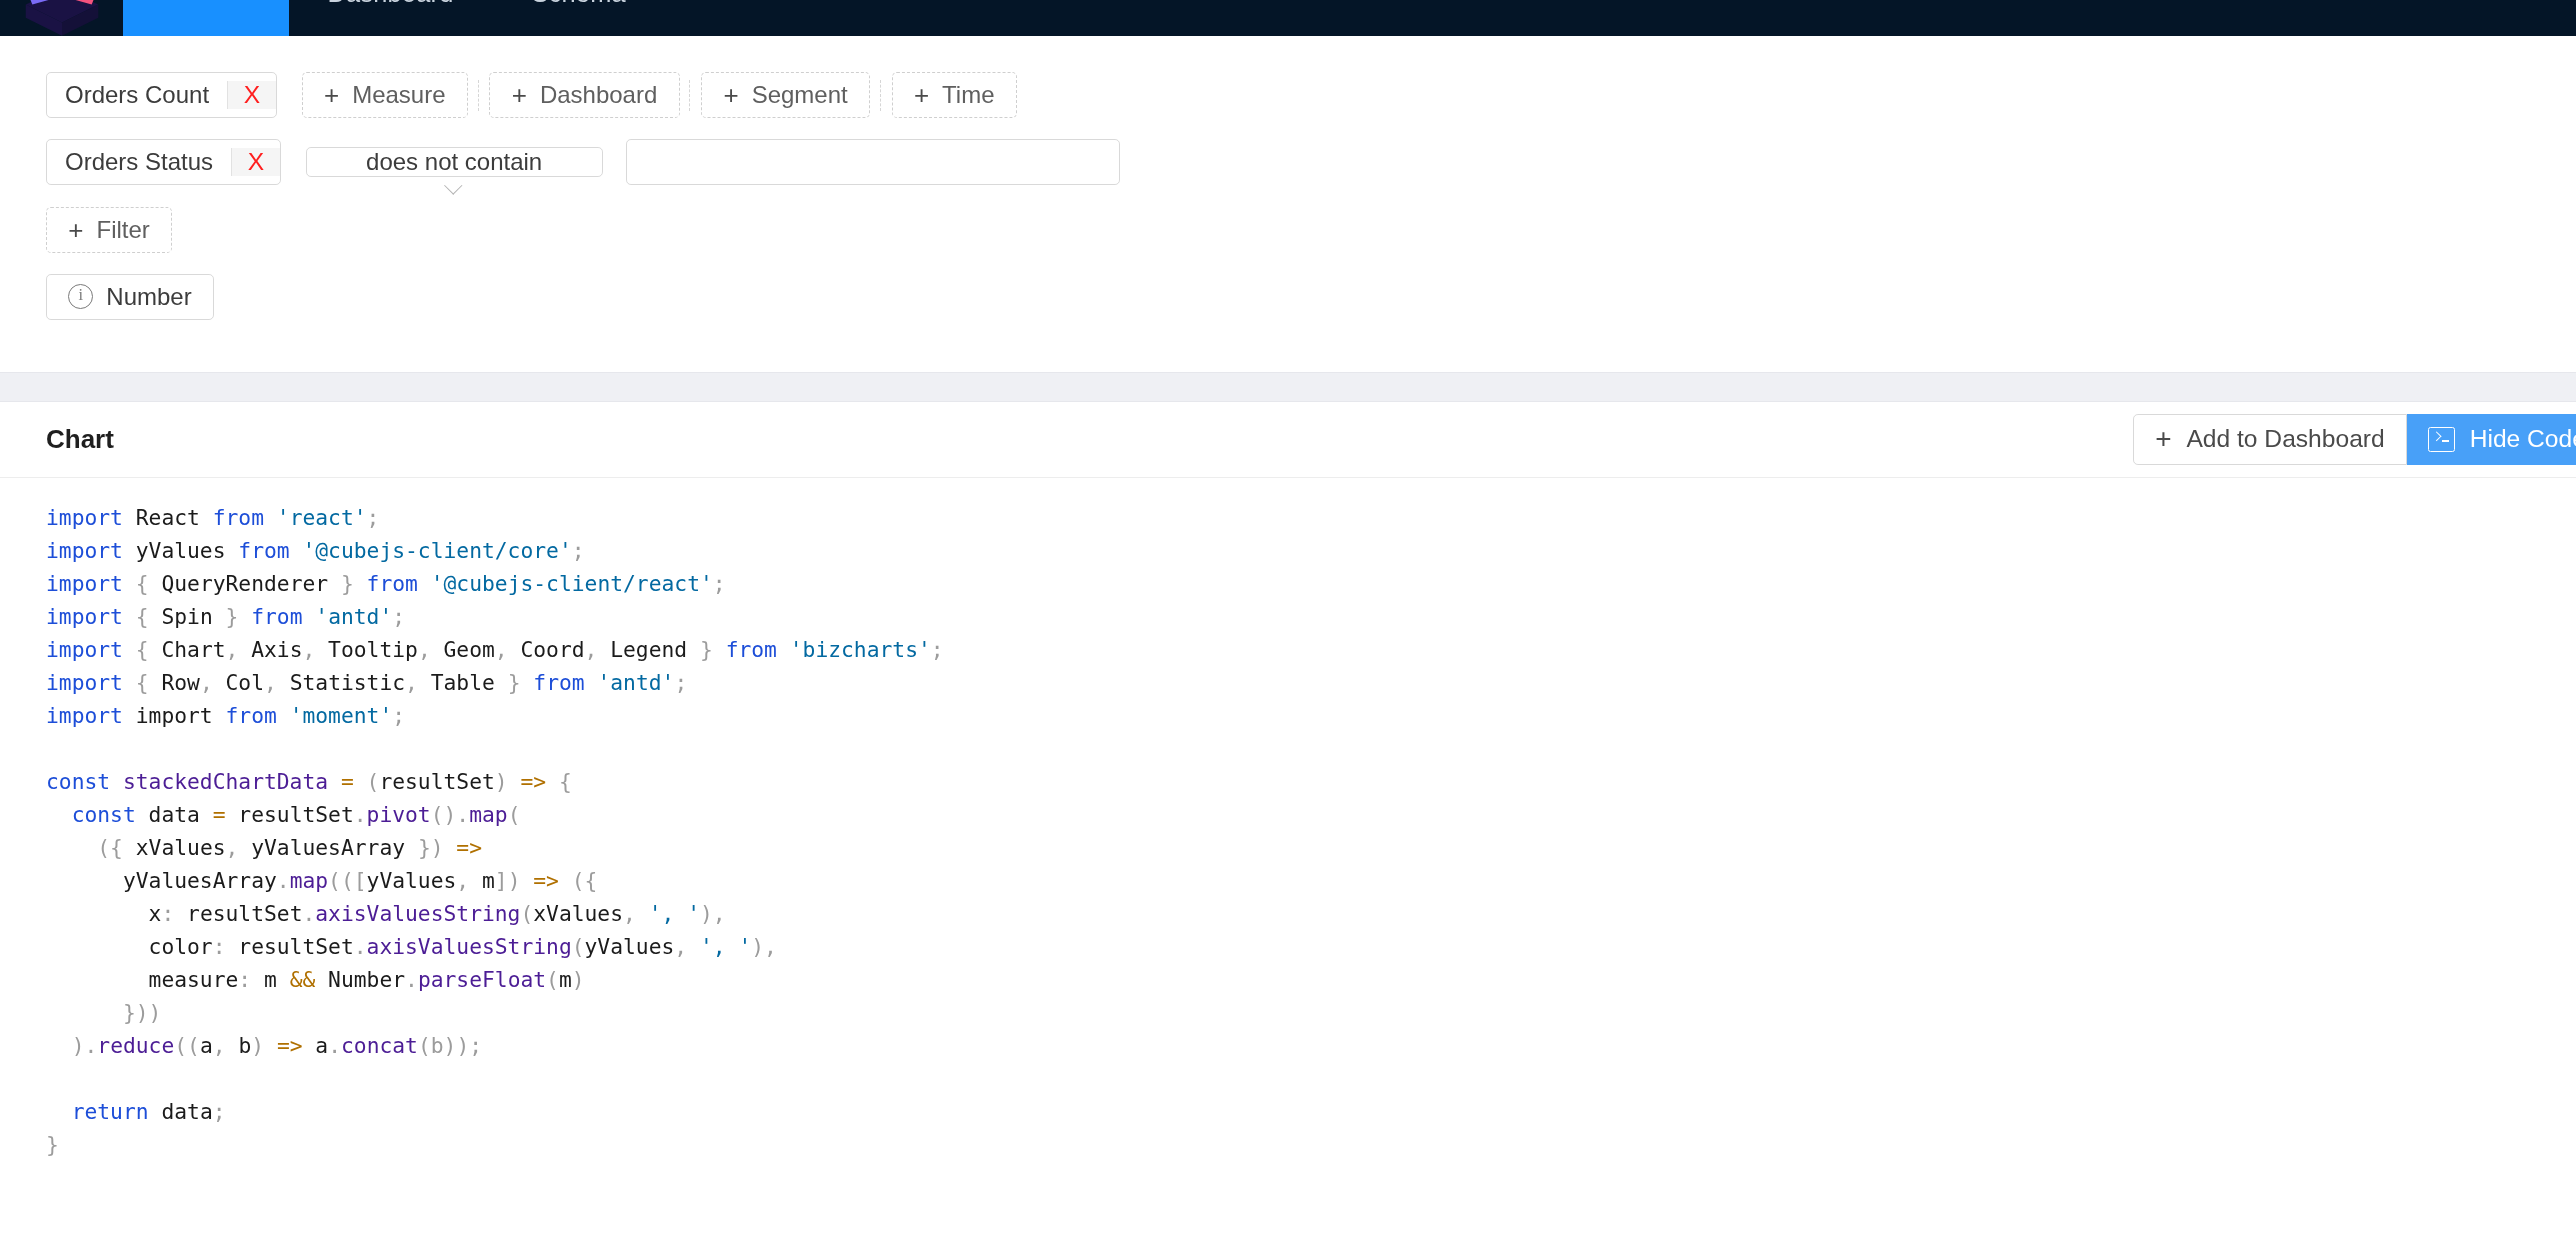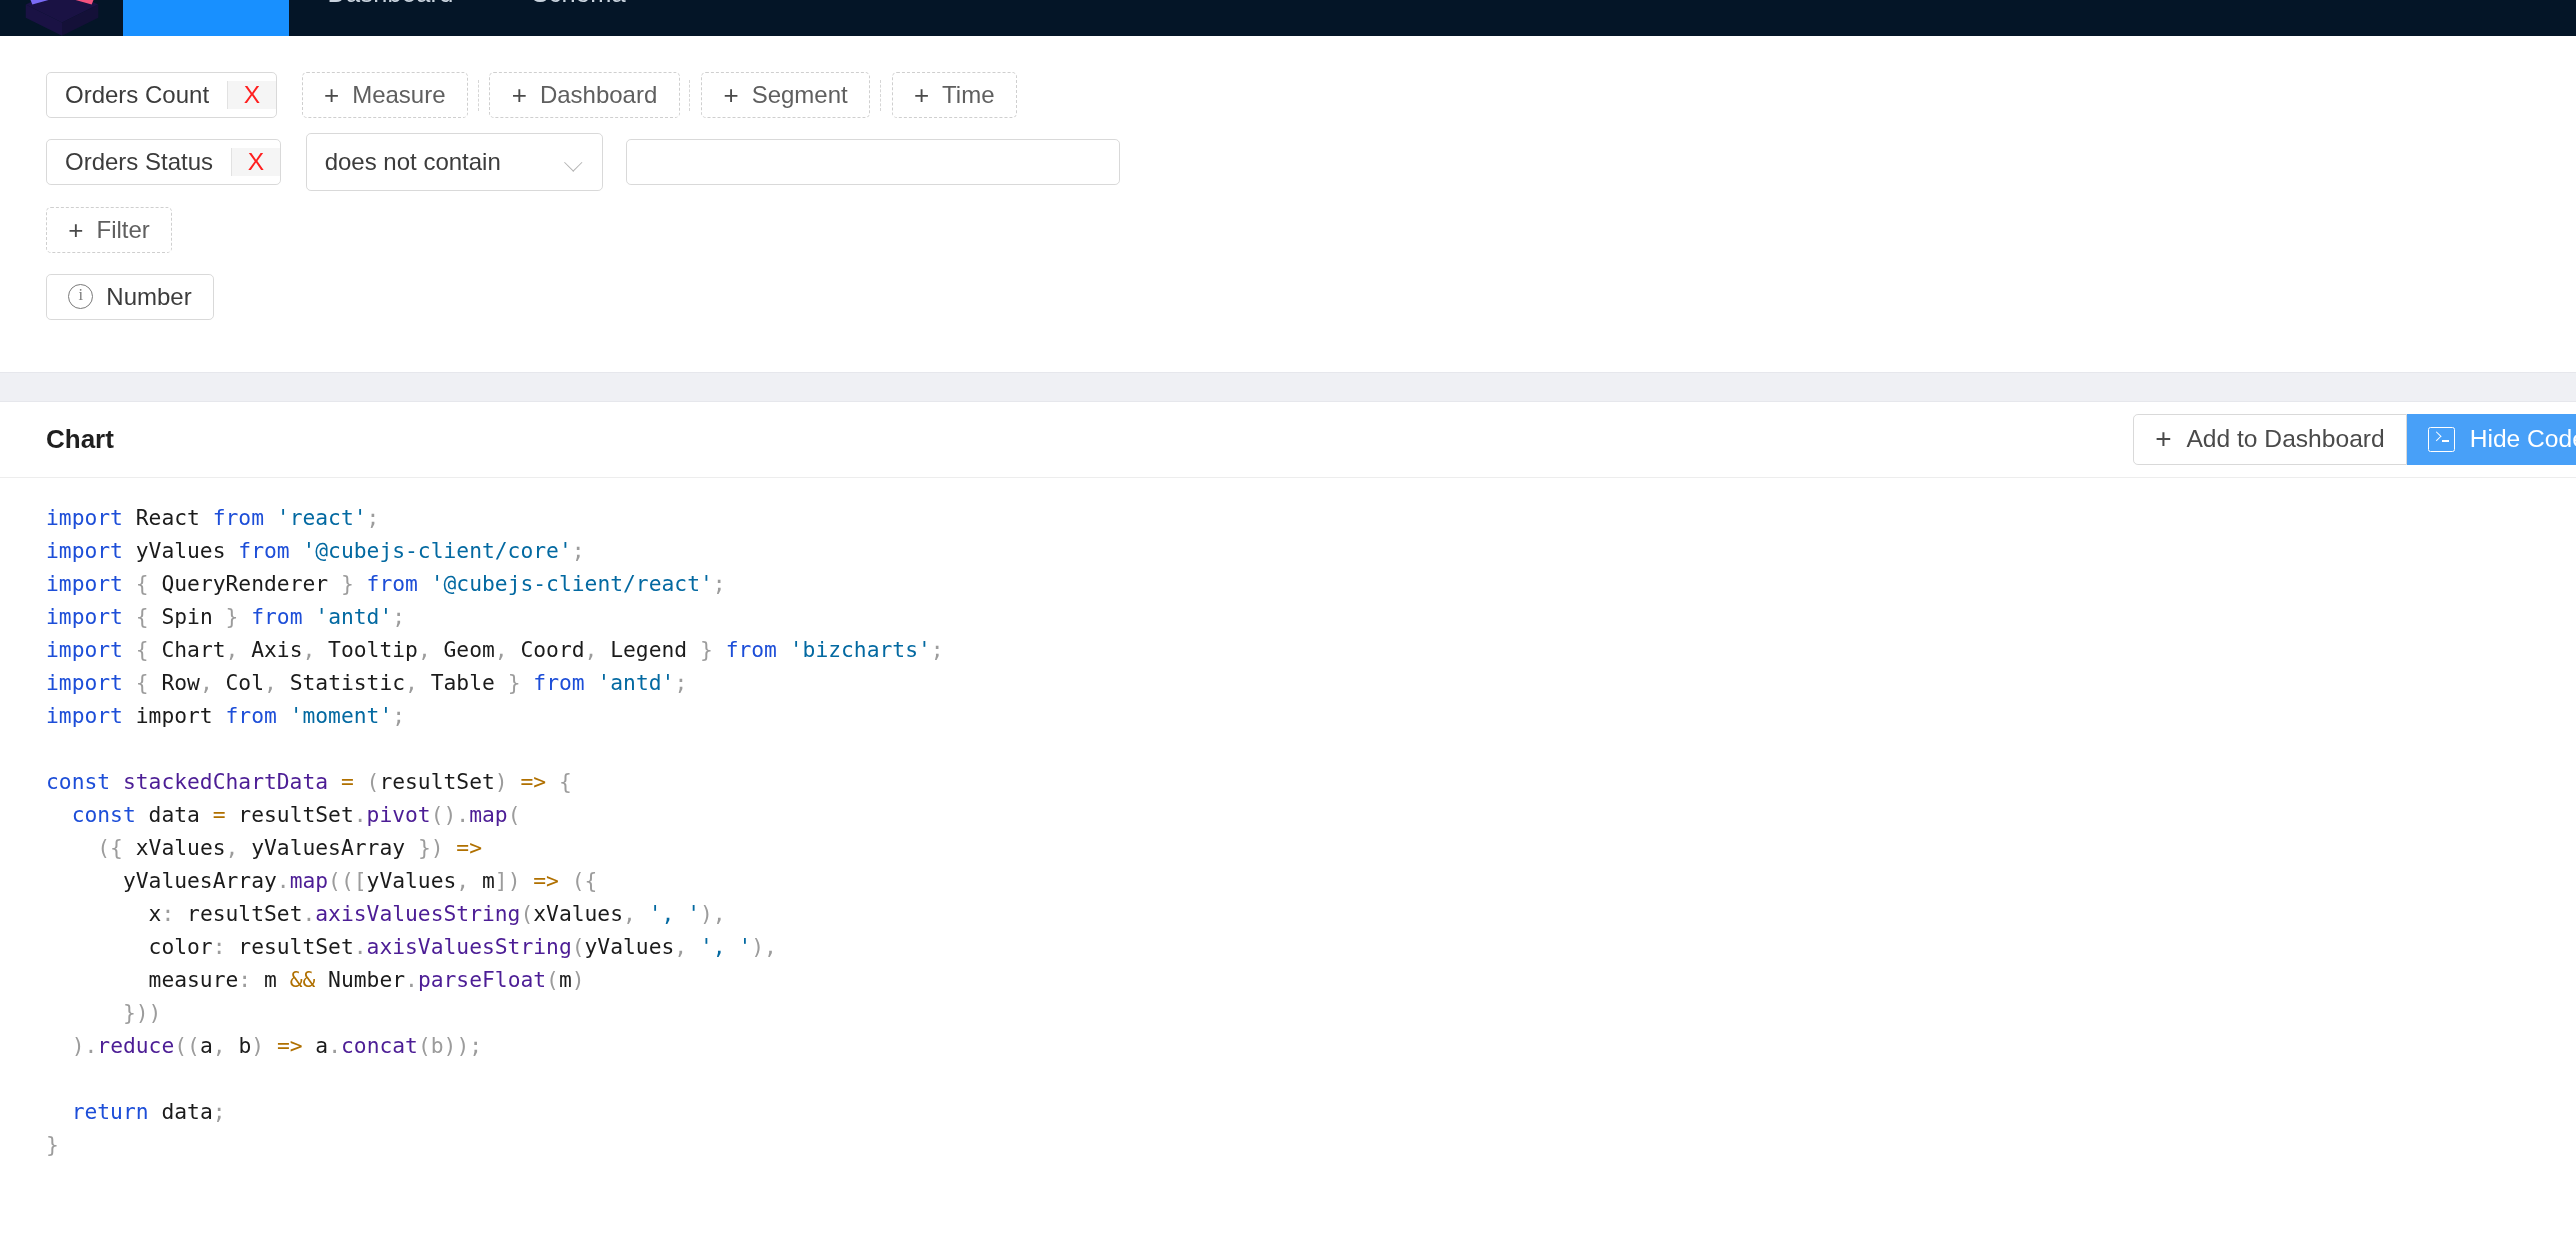--- a/index.html
+++ b/index.html
@@ -144,30 +144,31 @@
     height: 31px;
     border-left: 0.8px dashed #d6d6d6;
     margin: 0 9.9px;
     flex: 0 0 0.8px;
   }
 
   
   .select-box {
     display: inline-flex;
     align-items: center;
-    height: 58px;
+    height: 30px;
     width: 297px;
     border: 0.8px solid #d9d9d9;
     border-radius: 4.9px;
     background: #ffffff;
     padding: 0 18px;
     box-sizing: border-box;
     margin-right: 23px;
     justify-content: space-between;
     cursor: pointer;
+    flex-direction: column;
   }
   .select-box .sel-value {
     font-size: 24px;
     color: #3c3c3c;
   }
   .chev {
     width: 18px;
     height: 18px;
     position: relative;
     flex: 0 0 18px;

